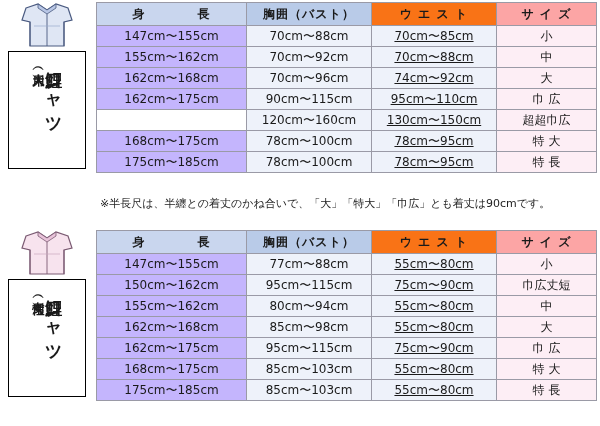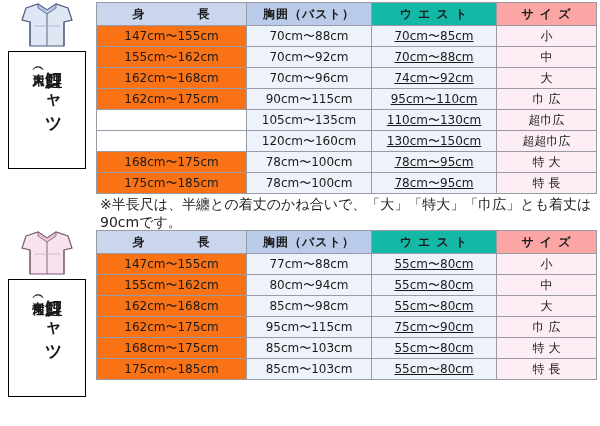--- a/index.html
+++ b/index.html
@@ -77,39 +77,39 @@
     font-family:"DejaVu Sans","Liberation Sans",sans-serif;
   }
   table.size-table thead th{
     font-weight:bold;
     letter-spacing:1px;
     height:22px;
   }
   
   .h-height{background:#c9d6ee;}
   .h-bust{background:#b9cbe8;margin-top:34px;}
-  .h-waist{background:#14b8a6;}
+  .h-waist{background:#f97316;}
   .h-size{background:#fca5a5;}
   
-  .c-height{background:#f97316;}
+  .c-height{background:#c4b5fd;}
   .c-bust{background:#eef2fa;}
   .c-waist{background:#eef2fa;text-decoration:underline;}
   .c-size{background:#fdeef5;}
   .c-empty{background:#ffffff;}
 
   col.col-height{width:150px;}
   col.col-bust{width:125px;}
   col.col-waist{width:125px;}
   col.col-size{width:100px;}
 
   .note{
     position:absolute;
     left:100px;
     top:196px;
-    font-size:14px;
+    font-size:11px;
     color:#222;
     font-family:"DejaVu Sans","Liberation Sans",sans-serif;
     letter-spacing:0px;
   }
 </style>
 </head>
 <body>
 
 <div class="page">
 
@@ -166,26 +166,20 @@
           <td class="c-size">大</td>
         </tr>
         <tr>
           <td class="c-height">162cm〜175cm</td>
           <td class="c-bust">90cm〜115cm</td>
           <td class="c-waist">95cm〜110cm</td>
           <td class="c-size">巾 広</td>
         </tr>
         <tr>
           <td class="c-empty"></td>
-          <td class="c-bust">105cm〜135cm</td>
-          <td class="c-waist">110cm〜130cm</td>
-          <td class="c-size">超巾広</td>
-        </tr>
-        <tr>
-          <td class="c-empty"></td>
           <td class="c-bust">120cm〜160cm</td>
           <td class="c-waist">130cm〜150cm</td>
           <td class="c-size">超超巾広</td>
         </tr>
         <tr>
           <td class="c-height">168cm〜175cm</td>
           <td class="c-bust">78cm〜100cm</td>
           <td class="c-waist">78cm〜95cm</td>
           <td class="c-size">特 大</td>
         </tr>
@@ -235,20 +229,26 @@
         </tr>
       </thead>
       <tbody>
         <tr>
           <td class="c-height">147cm〜155cm</td>
           <td class="c-bust">77cm〜88cm</td>
           <td class="c-waist">55cm〜80cm</td>
           <td class="c-size">小</td>
         </tr>
         <tr>
+          <td class="c-height">150cm〜162cm</td>
+          <td class="c-bust">95cm〜115cm</td>
+          <td class="c-waist">75cm〜90cm</td>
+          <td class="c-size">巾広丈短</td>
+        </tr>
+        <tr>
           <td class="c-height">155cm〜162cm</td>
           <td class="c-bust">80cm〜94cm</td>
           <td class="c-waist">55cm〜80cm</td>
           <td class="c-size">中</td>
         </tr>
         <tr>
           <td class="c-height">162cm〜168cm</td>
           <td class="c-bust">85cm〜98cm</td>
           <td class="c-waist">55cm〜80cm</td>
           <td class="c-size">大</td>

